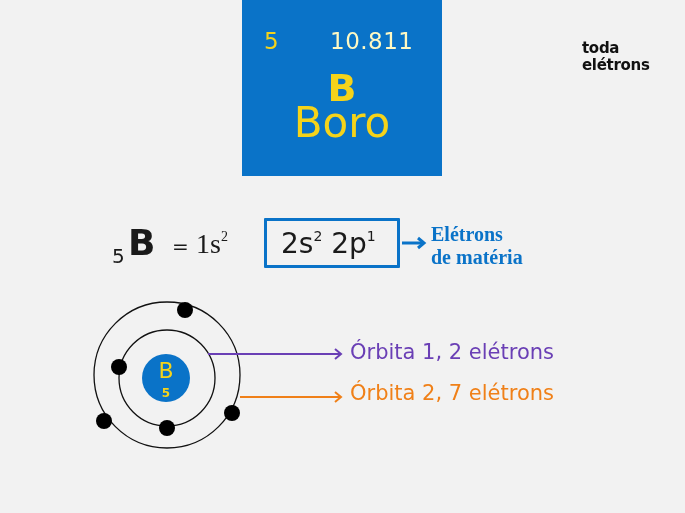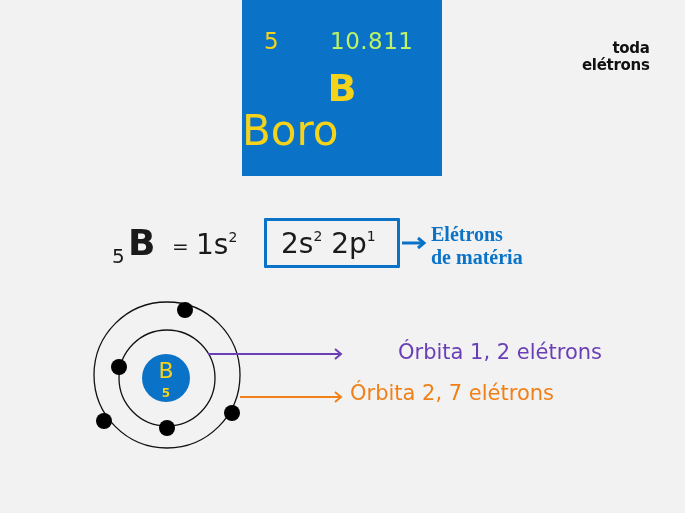--- a/index.html
+++ b/index.html
@@ -1,35 +1,35 @@
 <!DOCTYPE html>
 <html><head>
 <meta charset="utf-8">
 <style>
   html, body { margin: 0; padding: 0; }
   body { width: 685px; height: 513px; background: #f2f2f2; position: relative; overflow: hidden; font-family: "DejaVu Sans", sans-serif; }
   .tile { position: absolute; left: 242px; top: 0; width: 200px; height: 176px; background: #0a73c8; }
   .tile .num { position: absolute; left: 22px; top: 28px; color: #f5d31a; font-size: 23px; }
-  .tile .mass { position: absolute; left: 88px; top: 28px; color: #bef264; font-size: 23px; letter-spacing: 0.5px; }
+  .tile .mass { position: absolute; left: 88px; top: 28px; color: #fef9c3; font-size: 23px; letter-spacing: 0.5px; }
   .tile .sym { position: absolute; left: 0; width: 200px; top: 66px; text-align: center; color: #f5d31a; font-size: 38px; font-weight: bold; }
-  .tile .name { position: absolute; left: 0; width: 200px; top: 106px; color: #f5d31a; font-size: 42px; }
-  .logo { position: absolute; left: 582px; top: 40px; color: #111; font-size: 15px; line-height: 17px; font-weight: bold; letter-spacing: -0.3px; text-align: right; }
+  .tile .name { position: absolute; left: 0; width: 200px; top: 98px; text-align: center; color: #f5d31a; font-size: 42px; }
+  .logo { position: absolute; left: 582px; top: 40px; color: #111; font-size: 15px; line-height: 17px; font-weight: bold; letter-spacing: -0.3px; }
   .config { position: absolute; left: 112px; top: 222px; height: 50px; }
   .config span { position: absolute; color: #1a1a1a; }
   .z { left: 0; top: 22px; font-size: 20px; }
   .sym2 { left: 16px; top: 0; font-size: 36px; font-weight: bold; }
   .eq { left: 60px; top: 12px; font-size: 20px; }
-  .c1 { left: 84px; top: 6px; font-size: 28px; }
+  .c1 { left: 84px; top: 6px; font-size: 28px; font-family: Liberation Serif, serif; }
   .valbox { position: absolute; left: 264px; top: 218px; width: 136px; height: 50px; border: 3px solid #0a73c8; border-radius: 1px; box-sizing: border-box; }
   .c2 { position: absolute; left: 14px; top: 6px; font-size: 28px; color: #1a1a1a; white-space: nowrap; }
   sup { font-size: 14px; vertical-align: 12px; }
   .valarrow { position: absolute; left: 402px; top: 236px; }
   .vallabel { position: absolute; left: 431px; top: 223px; color: #0a73c8; font-size: 20px; font-weight: bold; line-height: 23px; font-family: Liberation Serif, serif; }
   .atom { position: absolute; left: 0; top: 0; }
-  .orb1 { position: absolute; left: 350px; top: 340px; color: #6a3fb5; font-size: 21px; white-space: nowrap; margin-left: 48px; }
+  .orb1 { position: absolute; left: 350px; top: 340px; color: #6a3fb5; font-size: 21px; white-space: nowrap; }
   .orb2 { position: absolute; left: 350px; top: 381px; color: #f08018; font-size: 21px; white-space: nowrap; }
 </style>
 </head>
 <body>
 
 <div class="tile">
   <span class="num">5</span>
   <span class="mass">10.811</span>
   <div class="sym">B</div>
   <div class="name">Boro</div>

